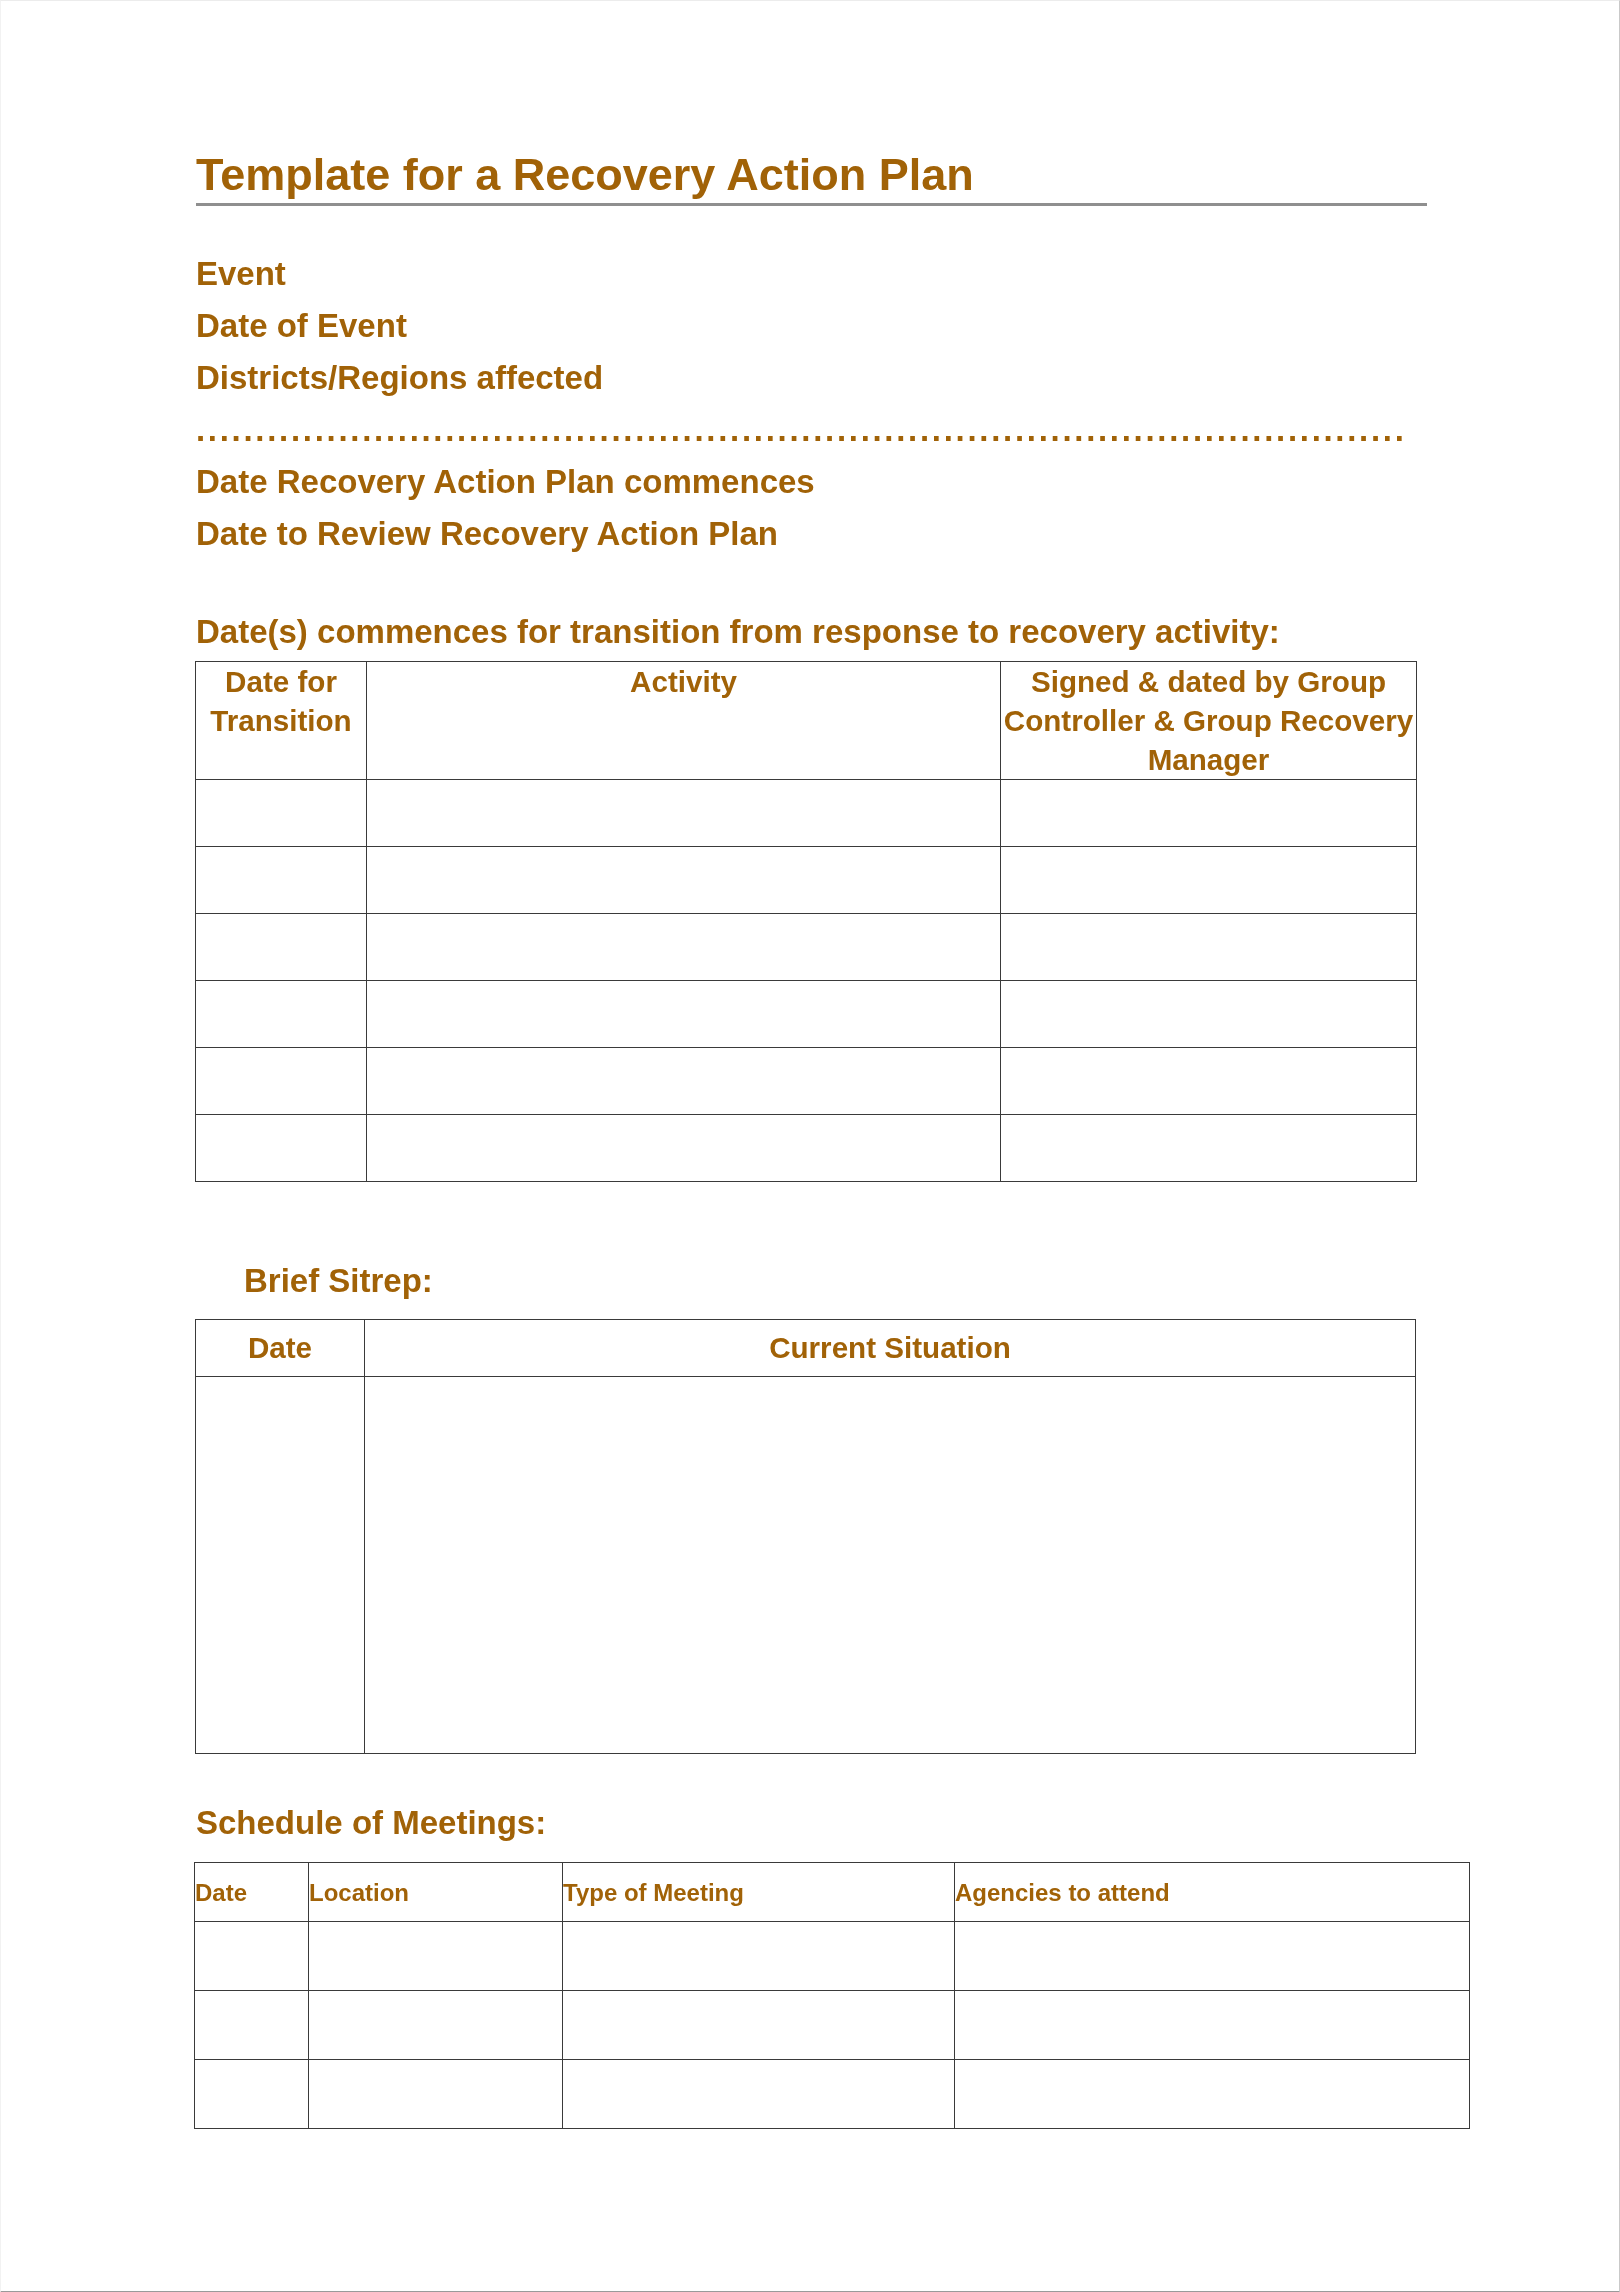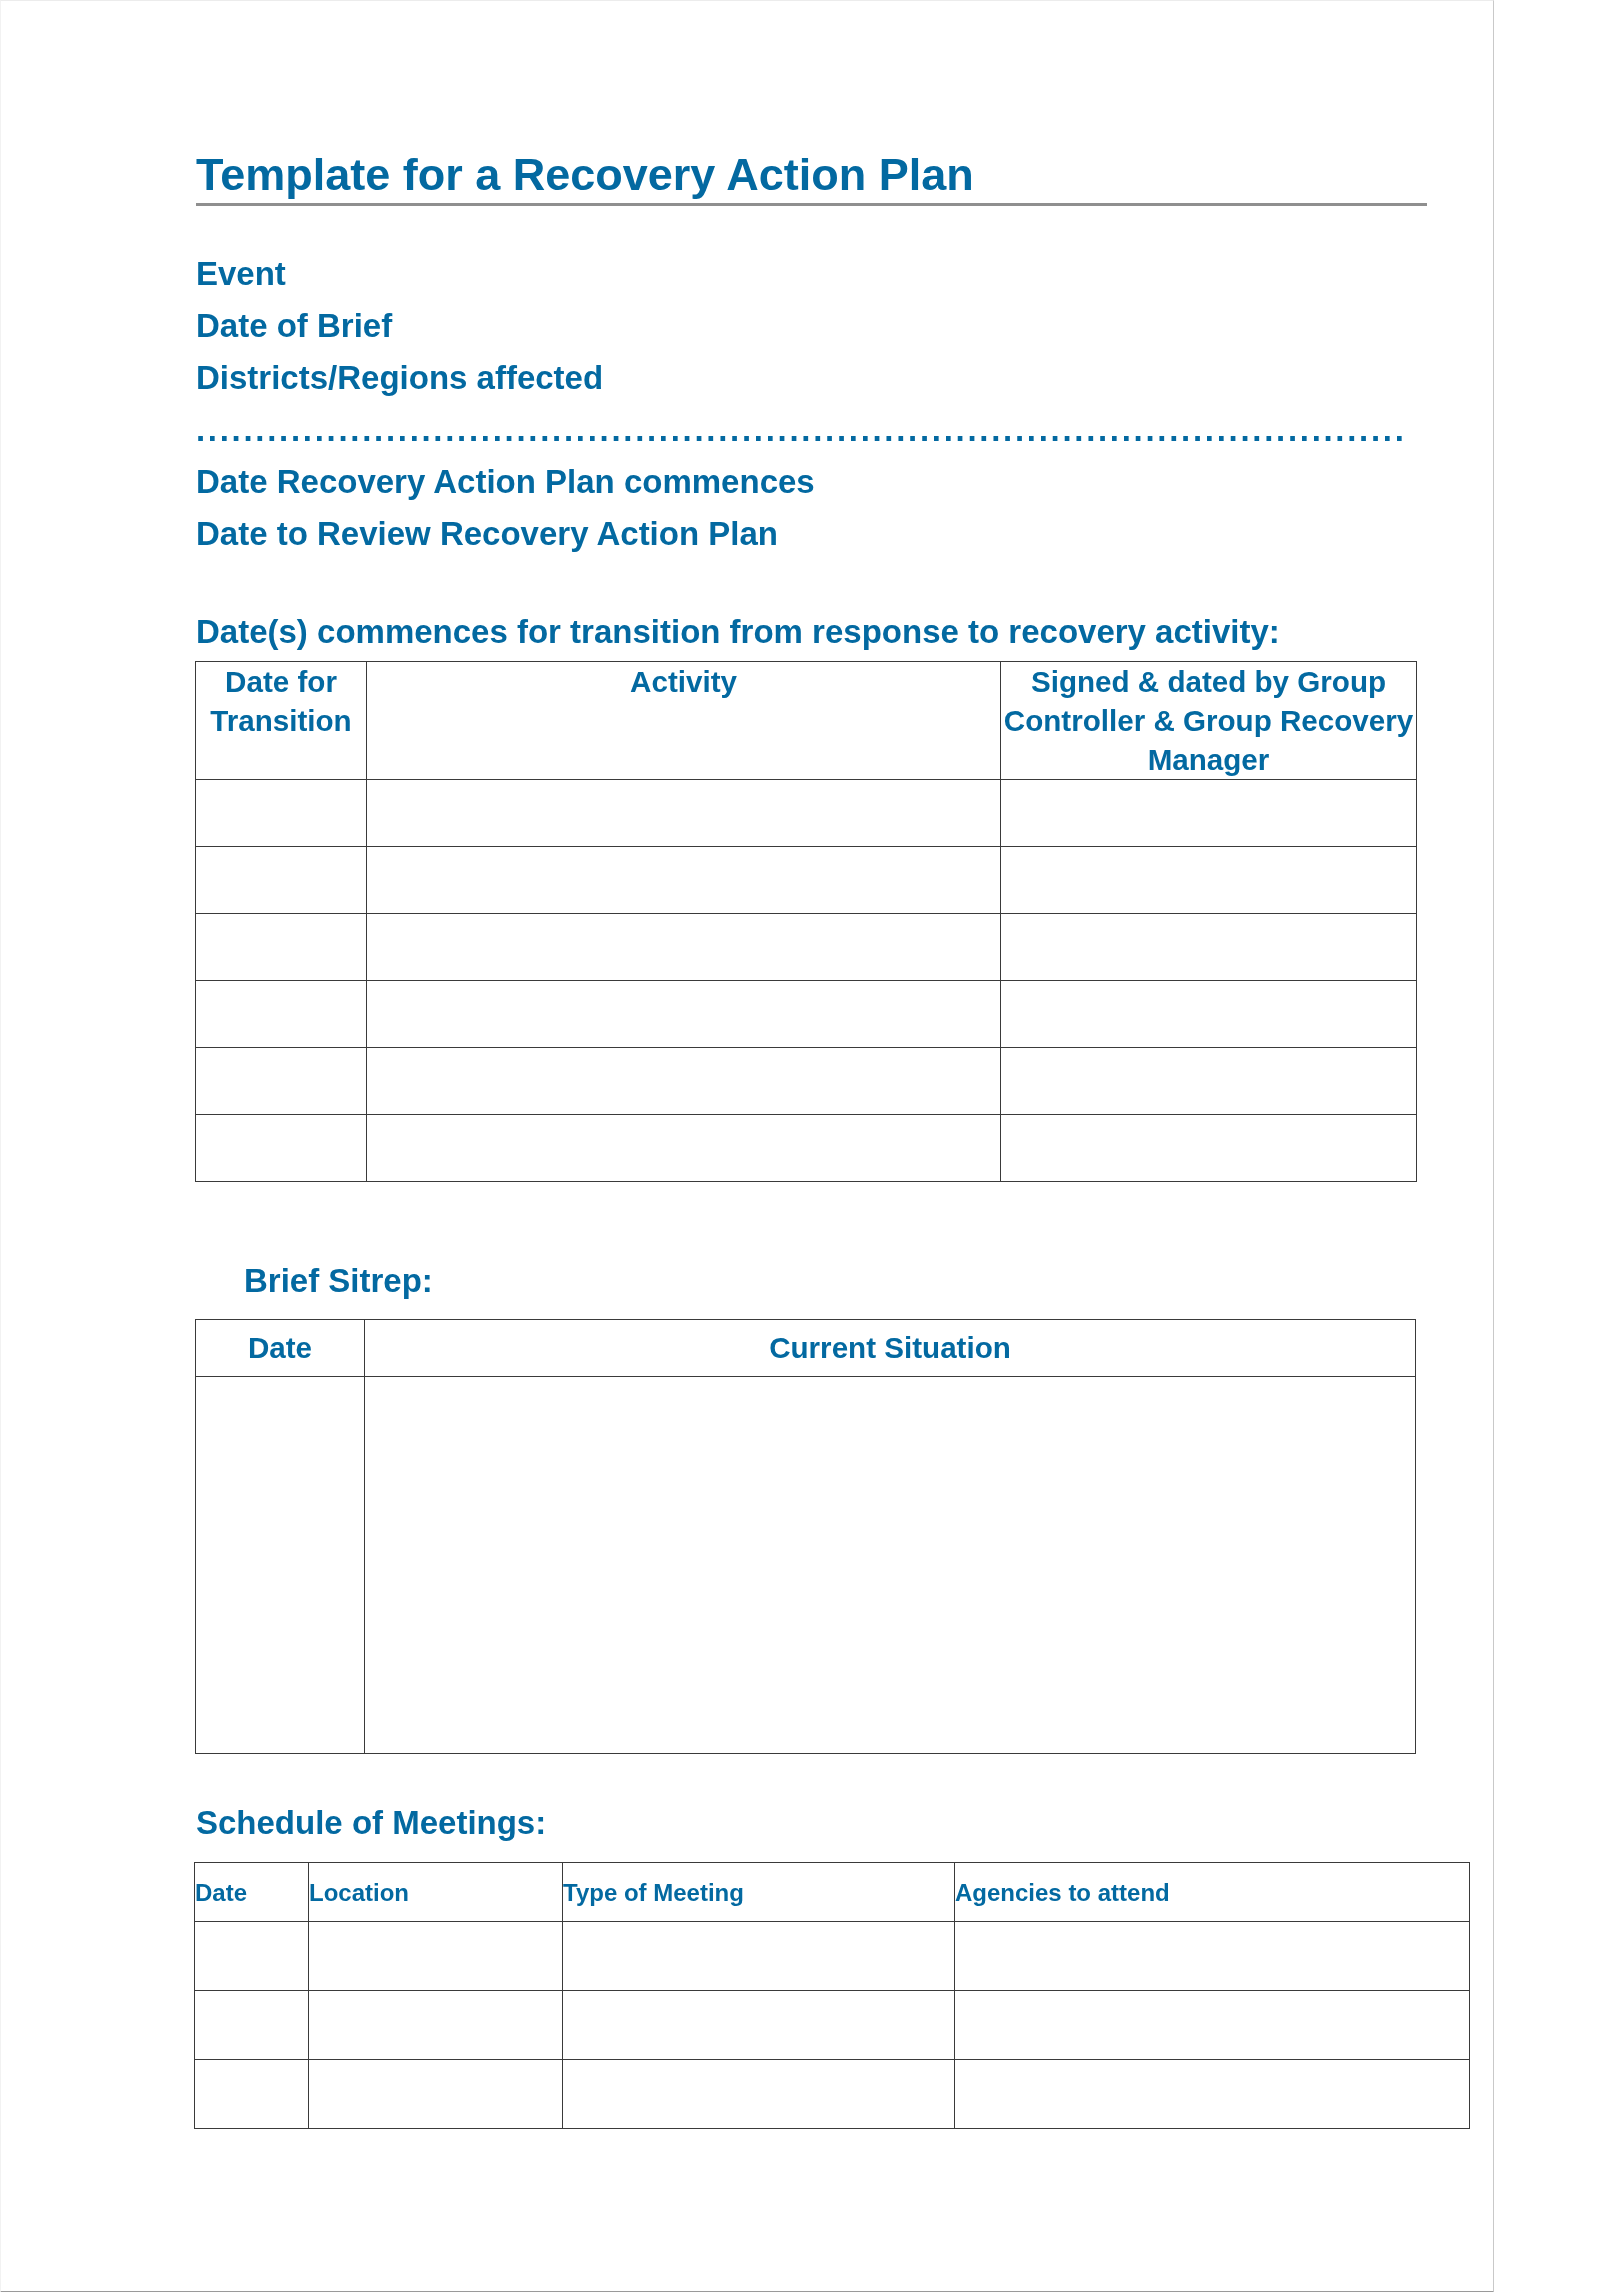--- a/index.html
+++ b/index.html
@@ -1,27 +1,27 @@
 <!DOCTYPE html>
 <html style="font-size:14.3px"><head>
 <meta charset="utf-8">
 <style>
   html,body{margin:0;padding:0;background:#ffffff;}
   .page{
     position:relative;
-    width:1494px;
+    width:1620px;
     height:2293px;
     background:#ffffff;
     box-sizing:border-box;
     border-top:1.8px solid #ececec;
     border-left:1.8px solid #f2f2f2;
     border-right:1.8px solid #c9c9c9;
     border-bottom:2.7px solid #9a9a9a;
     font-family:"Liberation Sans","DejaVu Sans",sans-serif;
-    color:#0369a1;
+    color:#a16207;
     overflow:hidden;
   }
   .doc-title{
     position:absolute;
     left:195px; top:149px;
     font-size:45px;
     font-weight:bold;
     line-height:50px;
     white-space:nowrap;
     letter-spacing:0px;
@@ -127,21 +127,21 @@
 
   <div class="doc-title">Template for a Recovery Action Plan</div>
   <hr class="title-rule">
 
   <div class="fields">
     <div class="field-line">
       <span class="field-label">Event</span>
         <span class="leader">........................................................................................................................................................</span>
     </div>
     <div class="field-line">
-      <span class="field-label">Date of Brief</span>
+      <span class="field-label">Date of Event</span>
         <span class="leader">........................................................................................................................................................</span>
     </div>
     <div class="field-line">
       <span class="field-label">Districts/Regions affected</span>
         <span class="leader">........................................................................................................................................................</span>
     </div>
     <div class="field-line">
         <span class="leader">........................................................................................................................................................</span>
     </div>
     <div class="field-line">

